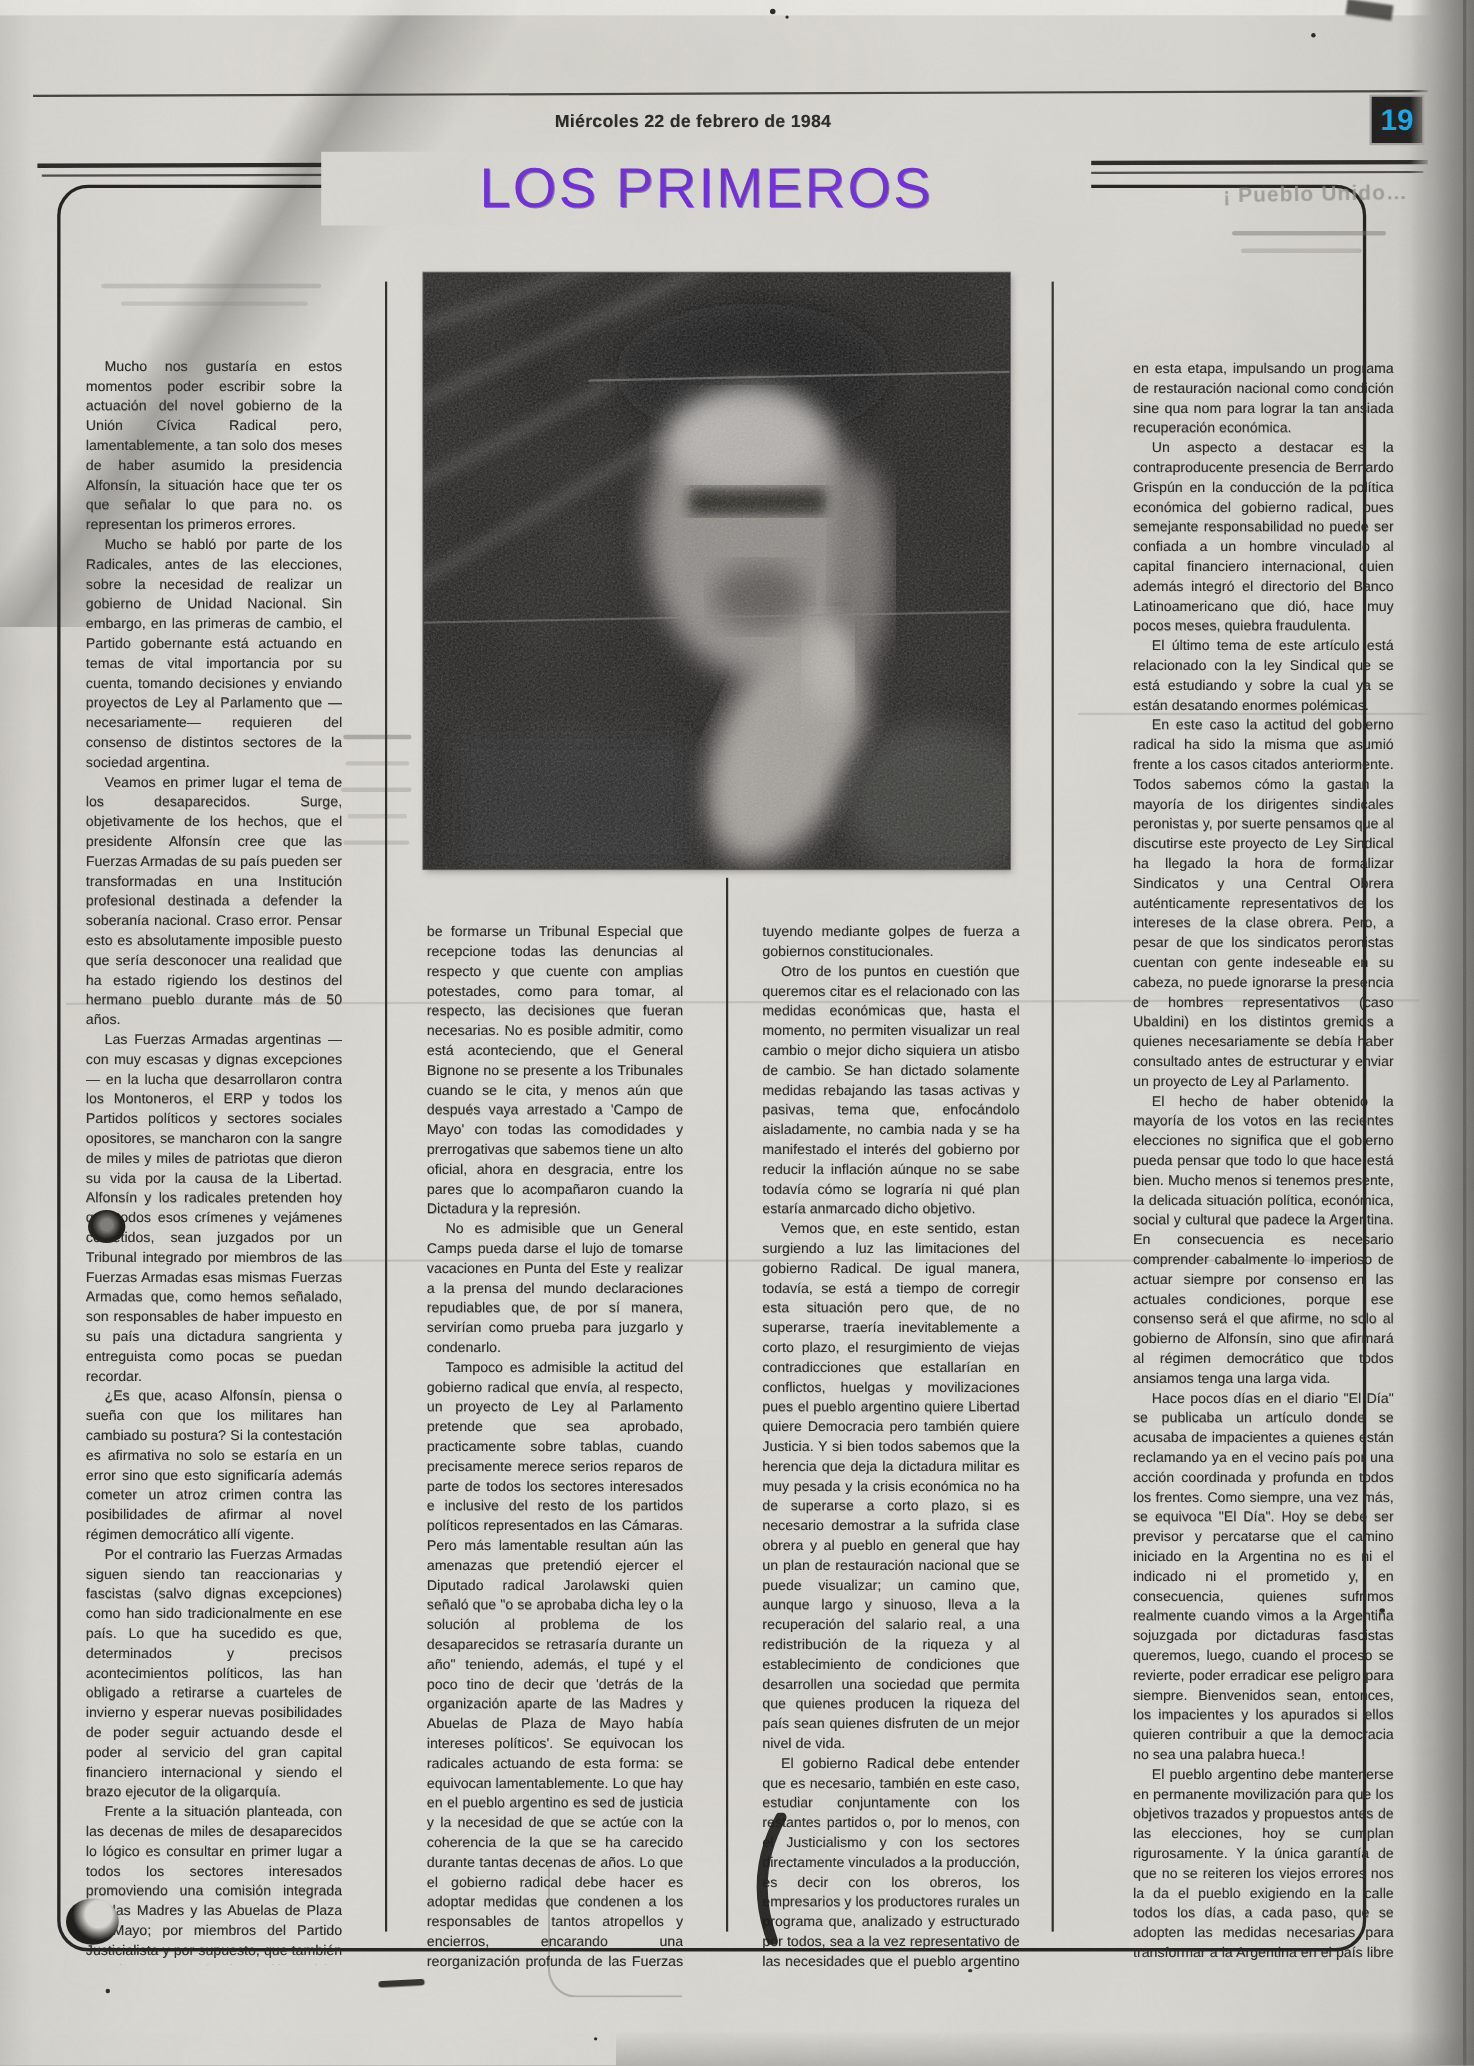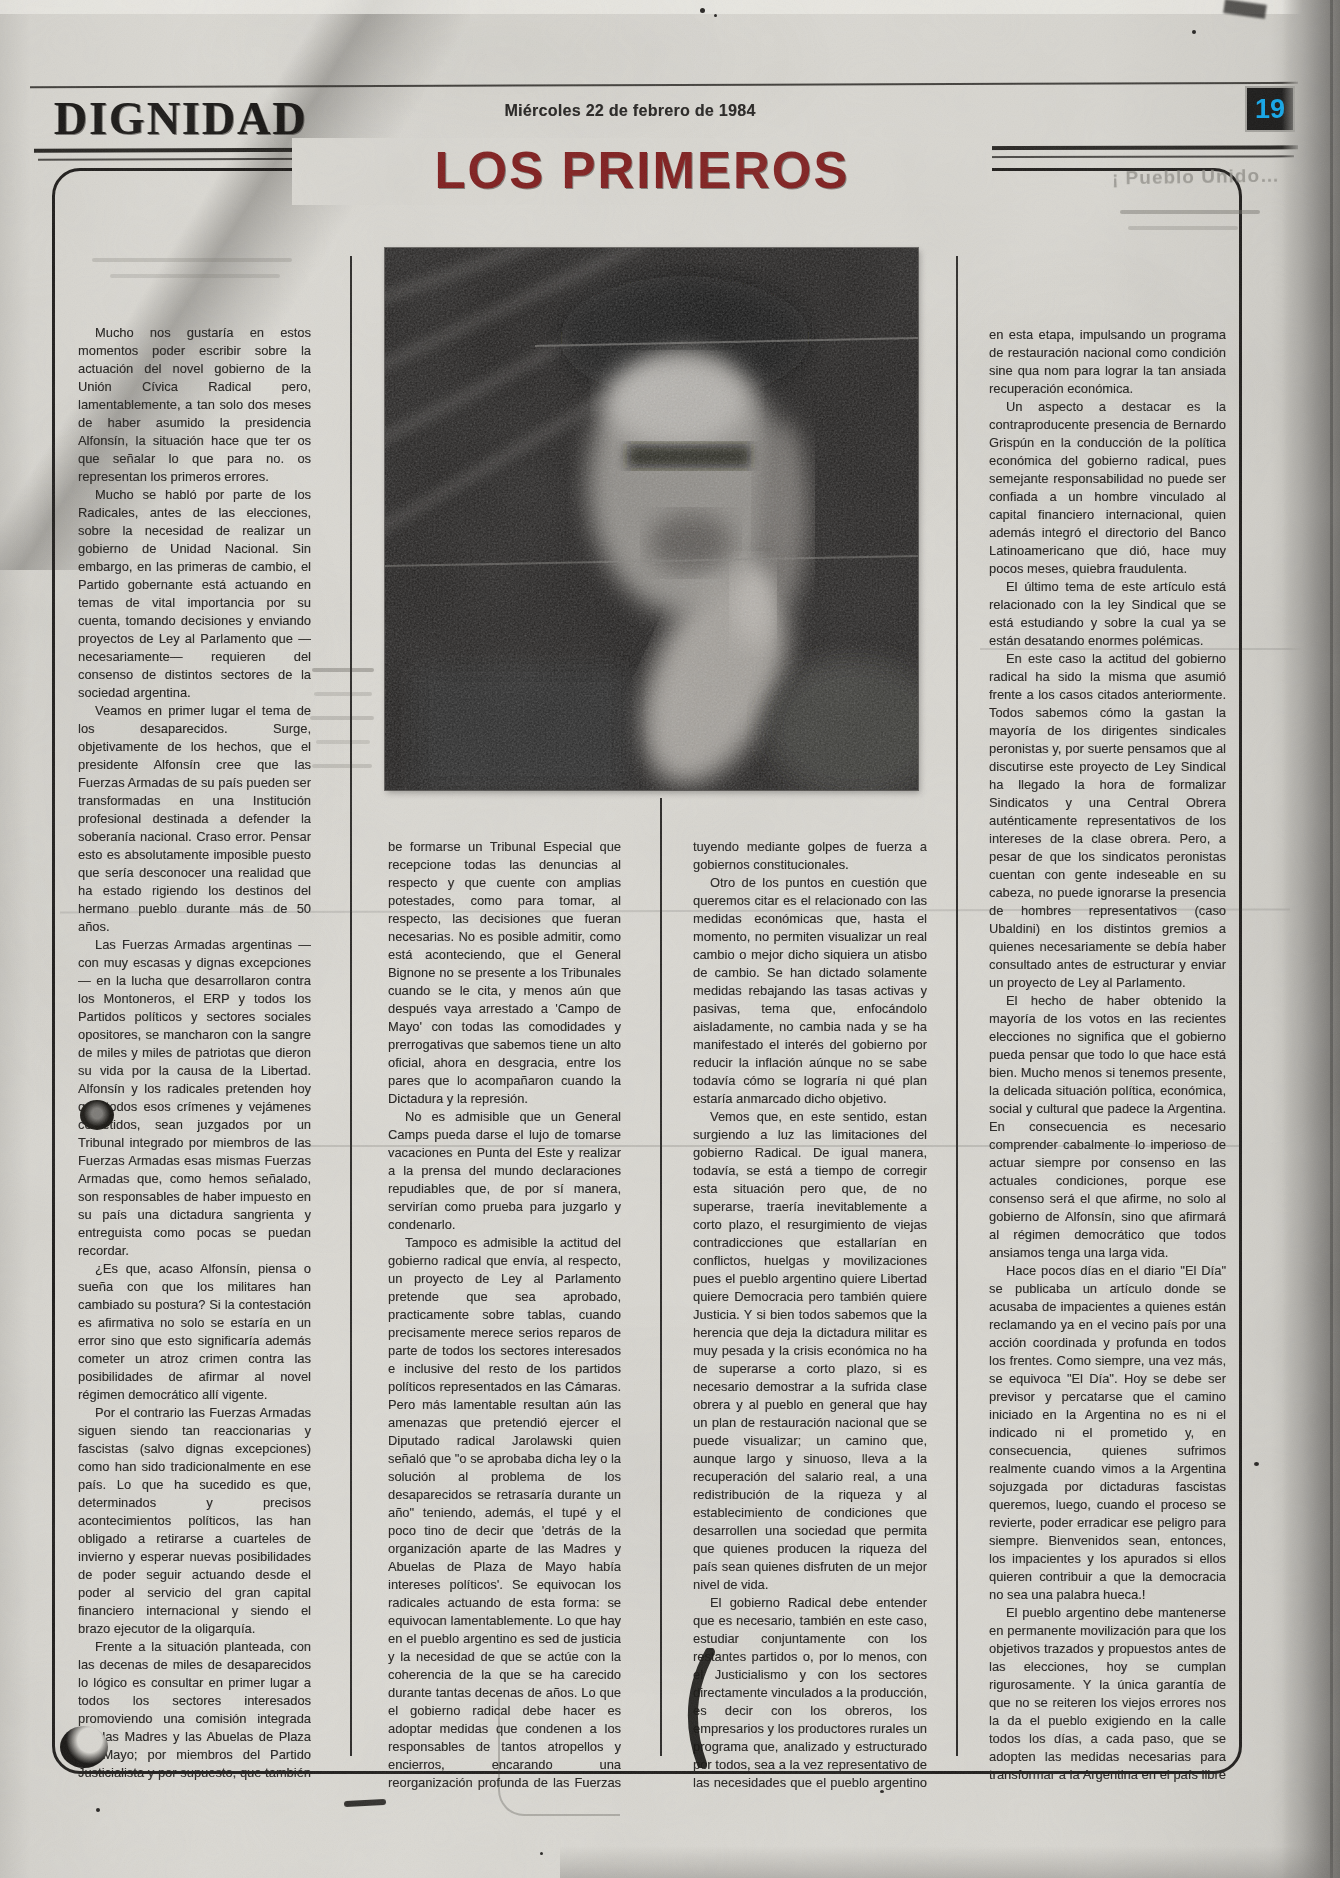--- a/index.html
+++ b/index.html
@@ -37,35 +37,35 @@
         box-shadow:0 0 0 2px rgba(23,22,21,.25);}
   .hrule{position:absolute;background:#24221f;}
   .hrule-top{left:30px;top:84px;width:1268px;height:2px;transform:rotate(-.2deg);opacity:.85;}
   .hrule-mid1{left:34px;top:147px;width:1264px;height:4px;transform:rotate(-.15deg);}
   .hrule-mid2{left:38px;top:157px;width:1256px;height:2px;transform:rotate(-.15deg);opacity:.8;}
   
   .frame{position:absolute;left:52px;top:168px;width:1184px;height:1600px;
         border:3px solid #1c1a18;border-radius:28px;}
   .headline{position:absolute;left:292px;top:138px;width:700px;text-align:center;
         background:#d9d7d1;padding:4px 0 6px 0;}
-  .headline .hl{font-size:51px;line-height:57px;font-weight:bold;letter-spacing:2px;color:#7f1d1d;
+  .headline .hl{font-size:51px;line-height:57px;font-weight:normal;letter-spacing:2px;color:#6d28d9;
         text-shadow:1px 1px 0 rgba(20,18,16,.45);}
   
   .photo{position:absolute;left:385px;top:248px;width:533px;height:542px;background:#181615;
         box-shadow:0 0 0 1px rgba(30,28,26,.6), 2px 3px 6px rgba(40,38,36,.35);}
   .photo svg{display:block;}
   
   .col{position:absolute;font-size:12.8px;line-height:18px;text-align:justify;color:#211f1d;
         overflow:hidden;letter-spacing:.05px;text-shadow:.35px .35px 0 rgba(25,23,21,.38);margin-top:32px;}
   .col p{margin:0;text-indent:17px;}
   .col.cont p:first-child{text-indent:0;}
   .col1{left:78px;top:292px;width:233px;height:1462px;}
   .col2{left:388px;top:806px;width:233px;height:952px;}
   .col3{left:693px;top:806px;width:234px;height:952px;}
-  .col4{left:989px;top:294px;width:237px;height:1456px;}
+  .col4{left:1030px;top:294px;width:237px;height:1456px;}
   .vrule{position:absolute;width:2px;background:#2a2826;}
   .vr1{left:350px;top:256px;height:1500px;}
   .vr2{left:660px;top:798px;height:958px;}
   .vr3{left:956px;top:256px;height:1500px;}
   
   .ghost-title{position:absolute;left:1112px;top:166px;width:170px;
         font-size:19px;font-weight:bold;color:#8f8d87;opacity:.8;transform:rotate(-1deg);
         filter:blur(.4px);letter-spacing:1px;}
   .gline{position:absolute;background:rgba(110,108,102,.45);height:4px;border-radius:2px;filter:blur(.7px);}
   
@@ -87,21 +87,20 @@
 </head>
 <body>
 
 <div class="page">
 
   <div class="mottle"></div>
   <div class="streak"></div>
   <div class="top-light"></div>
 
   <div class="hrule hrule-top"></div>
-  <div class="masthead">DIGNIDAD</div>
   <div class="dateline">Miércoles 22 de febrero de 1984</div>
   <div class="pagenum">19</div>
   <div class="hrule hrule-mid1"></div>
   <div class="hrule hrule-mid2"></div>
 
   <div class="frame"></div>
 
   <div class="headline">
     <div class="hl">LOS PRIMEROS</div>
   </div>

